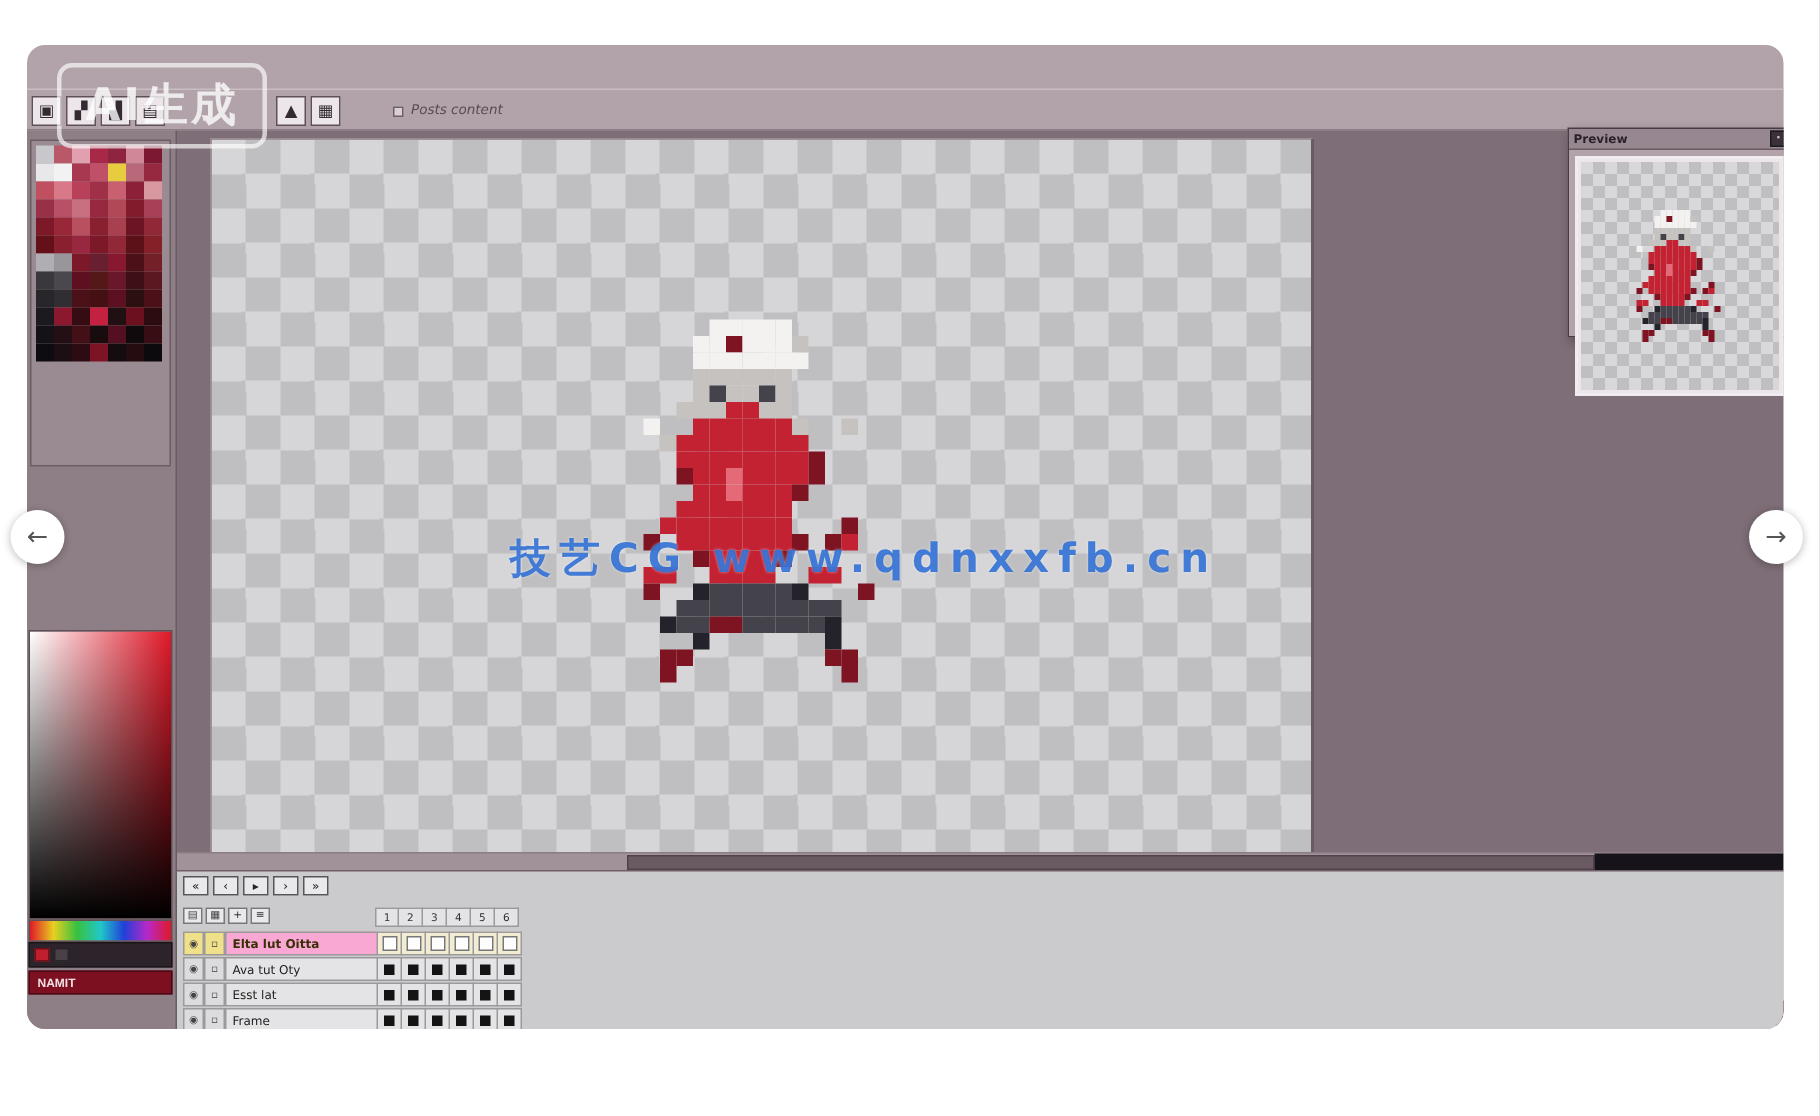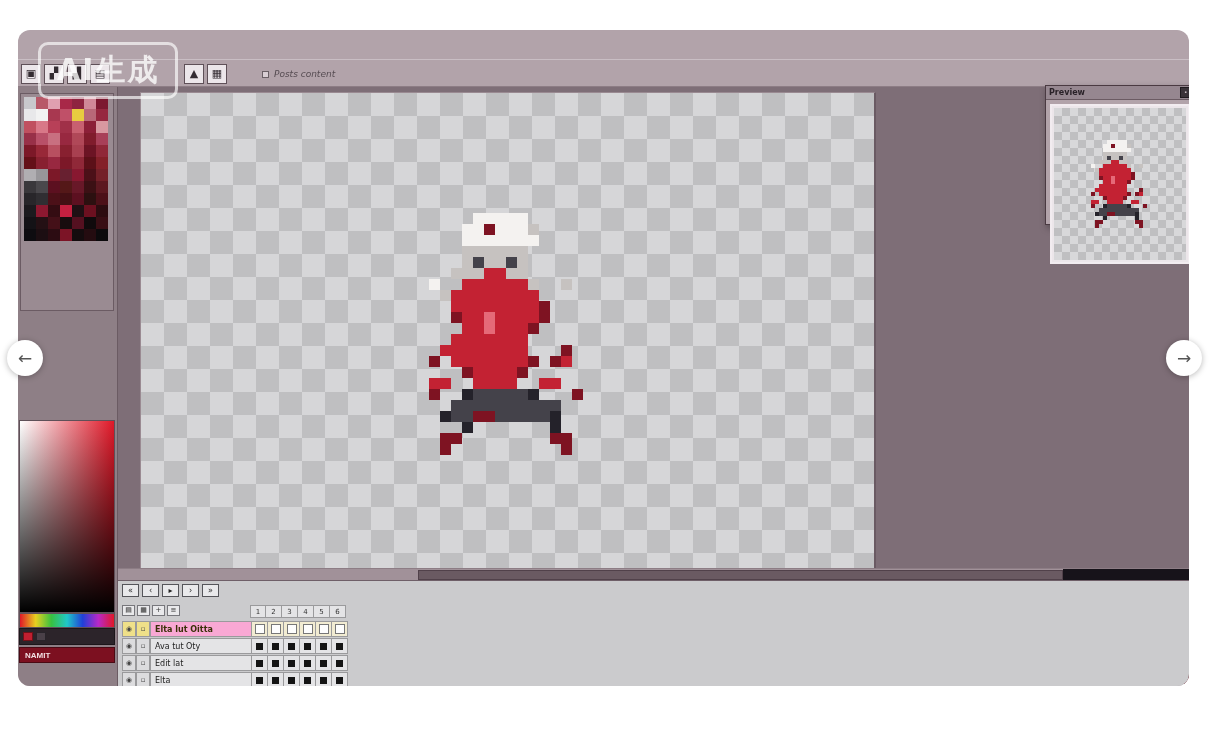--- a/index.html
+++ b/index.html
@@ -636,52 +636,53 @@
             </span>
         </div>
 
         <div class="layer-row">
           <span class="lcell icon-cell">
               <span>◉</span>
             </span>
           <span class="lcell icon-cell">
               <span>▫</span>
             </span>
-          <span class="lcell name-cell">Edit lat</span>
+          <span class="lcell name-cell">Esst lat</span>
           <span class="frames">
               <span class="fcell filled"></span>
               <span class="fcell filled"></span>
               <span class="fcell filled"></span>
               <span class="fcell filled"></span>
               <span class="fcell filled"></span>
               <span class="fcell filled"></span>
             </span>
         </div>
 
         <div class="layer-row">
           <span class="lcell icon-cell">
               <span>◉</span>
             </span>
           <span class="lcell icon-cell">
               <span>▫</span>
             </span>
-          <span class="lcell name-cell">Elta</span>
+          <span class="lcell name-cell">Frame</span>
           <span class="frames">
               <span class="fcell filled"></span>
               <span class="fcell filled"></span>
               <span class="fcell filled"></span>
               <span class="fcell filled"></span>
               <span class="fcell filled"></span>
               <span class="fcell filled"></span>
             </span>
         </div>
 
       </div>
     </div>
 
+    <div class="watermark">技艺CG www.qdnxxfb.cn</div>
     <div class="ai-badge">AI生成</div>
 
   </div>
 
   <button class="nav-btn prev">←</button>
   <button class="nav-btn next">→</button>
 
 </div>
 
 </body></html>

